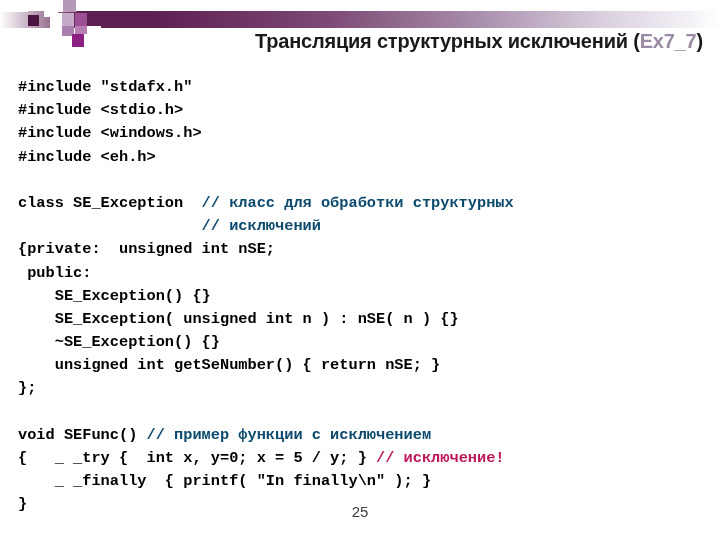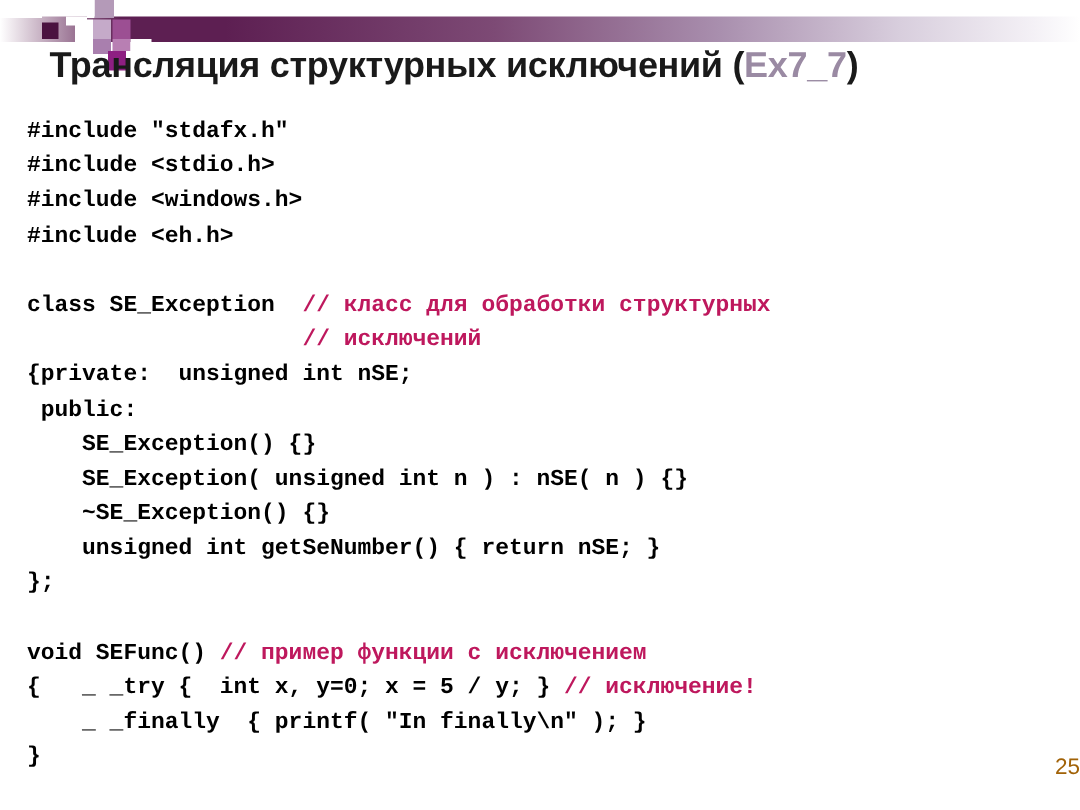--- a/index.html
+++ b/index.html
@@ -42,25 +42,26 @@
   .sq {
     position: absolute;
   }
 
   
   #slide-title {
     position: absolute;
     left: 33px;
     top: 30px;
     width: 670px;
-    font-size: 24px;
+    font-size: 20px;
     font-weight: bold;
     color: #1a1a1a;
     letter-spacing: -0.2px;
     white-space: nowrap;
+    text-align: right;
   }
   #slide-title .code-ref {
     color: #9a8aa3;
   }
 
   
   #code-body {
     position: absolute;
     left: 18px;
     top: 76px;
@@ -71,38 +72,38 @@
     line-height: 23.2px;
     color: #000000;
     white-space: pre;
     letter-spacing: 0px;
   }
   #code-body .line {
     height: 23.2px;
     white-space: pre;
   }
   .cmt {
-    color: #be185d;
+    color: #0c4a6e;
   }
   .cmt-red {
     color: #be185d;
   }
   .blank {
     height: 23.2px;
   }
 
   
   #page-number {
     position: absolute;
     left: 0;
     top: 503px;
     width: 720px;
-    text-align: right;
+    text-align: center;
     font-size: 15px;
-    color: #a16207;
+    color: #404040;
     font-family: "Liberation Sans", sans-serif;
   }
 </style>
 </head>
 <body>
 
 <div id="header-decoration">
   <div class="band"></div>
   <div class="sq" style="left:63px; top:0px;  width:13px; height:12px; background:#b49ab8;"></div>
   <div class="sq" style="left:58px; top:0px;  width:5px;  height:12px; background:#ffffff;"></div>

